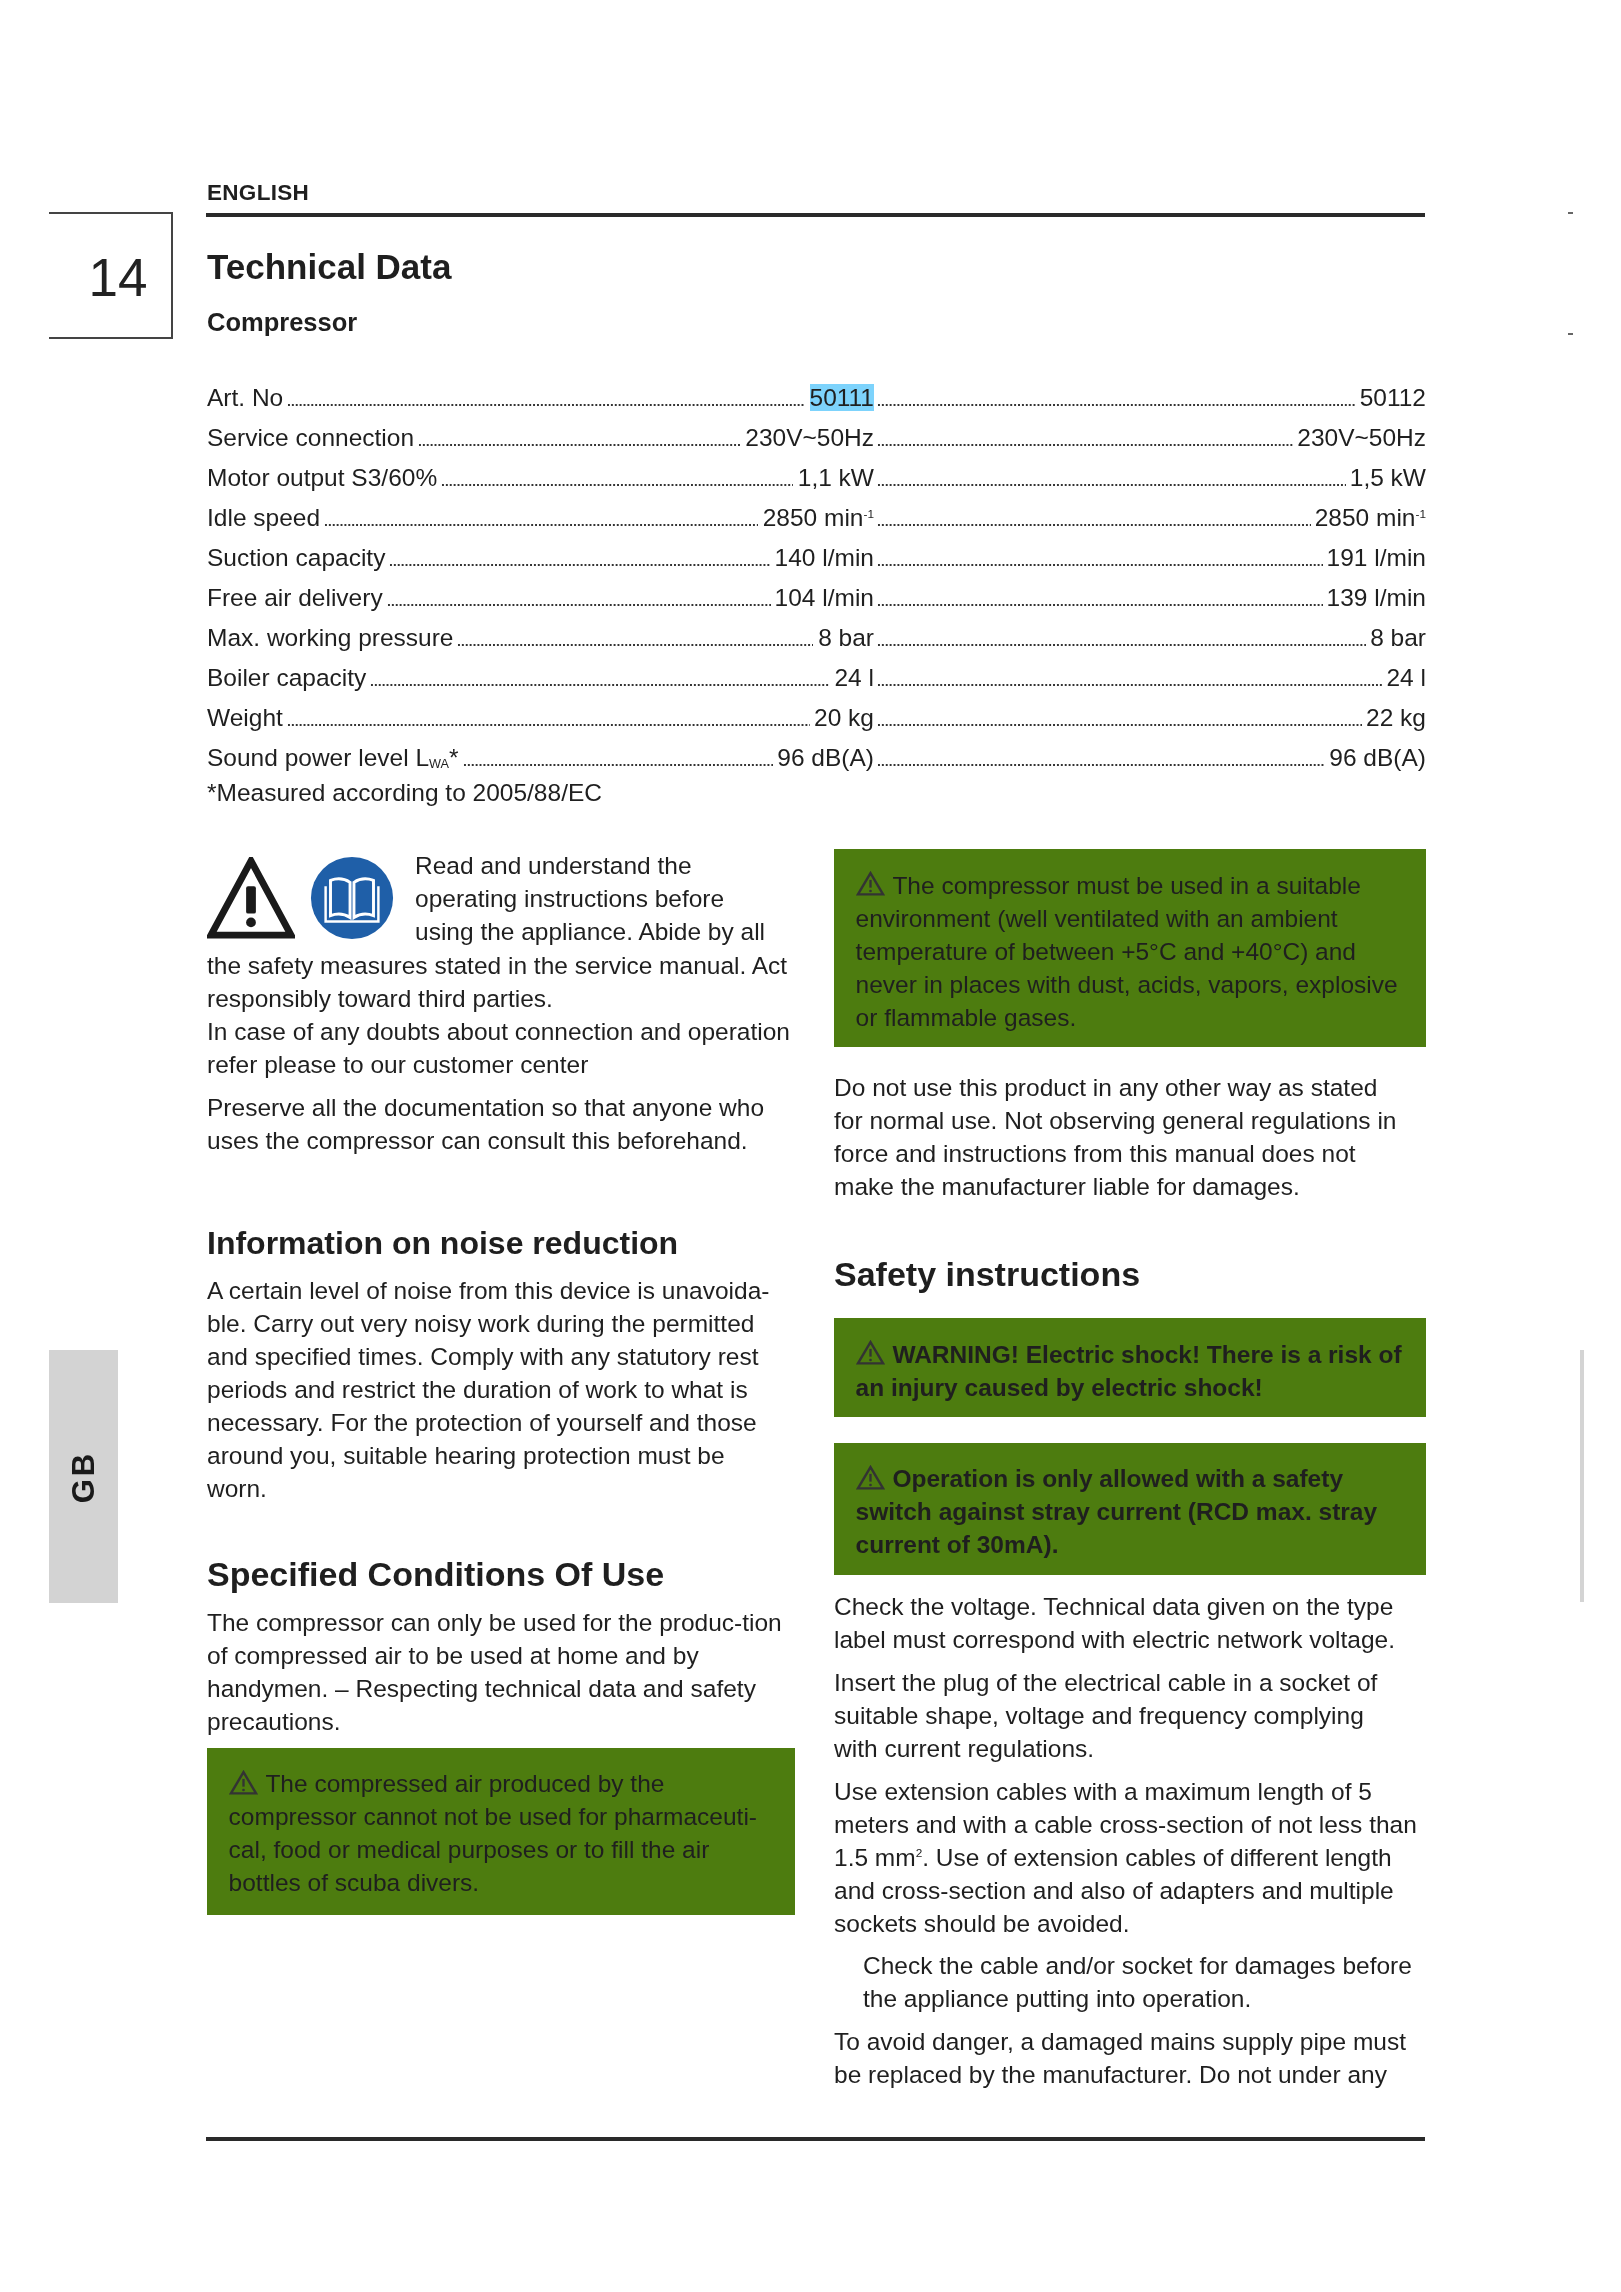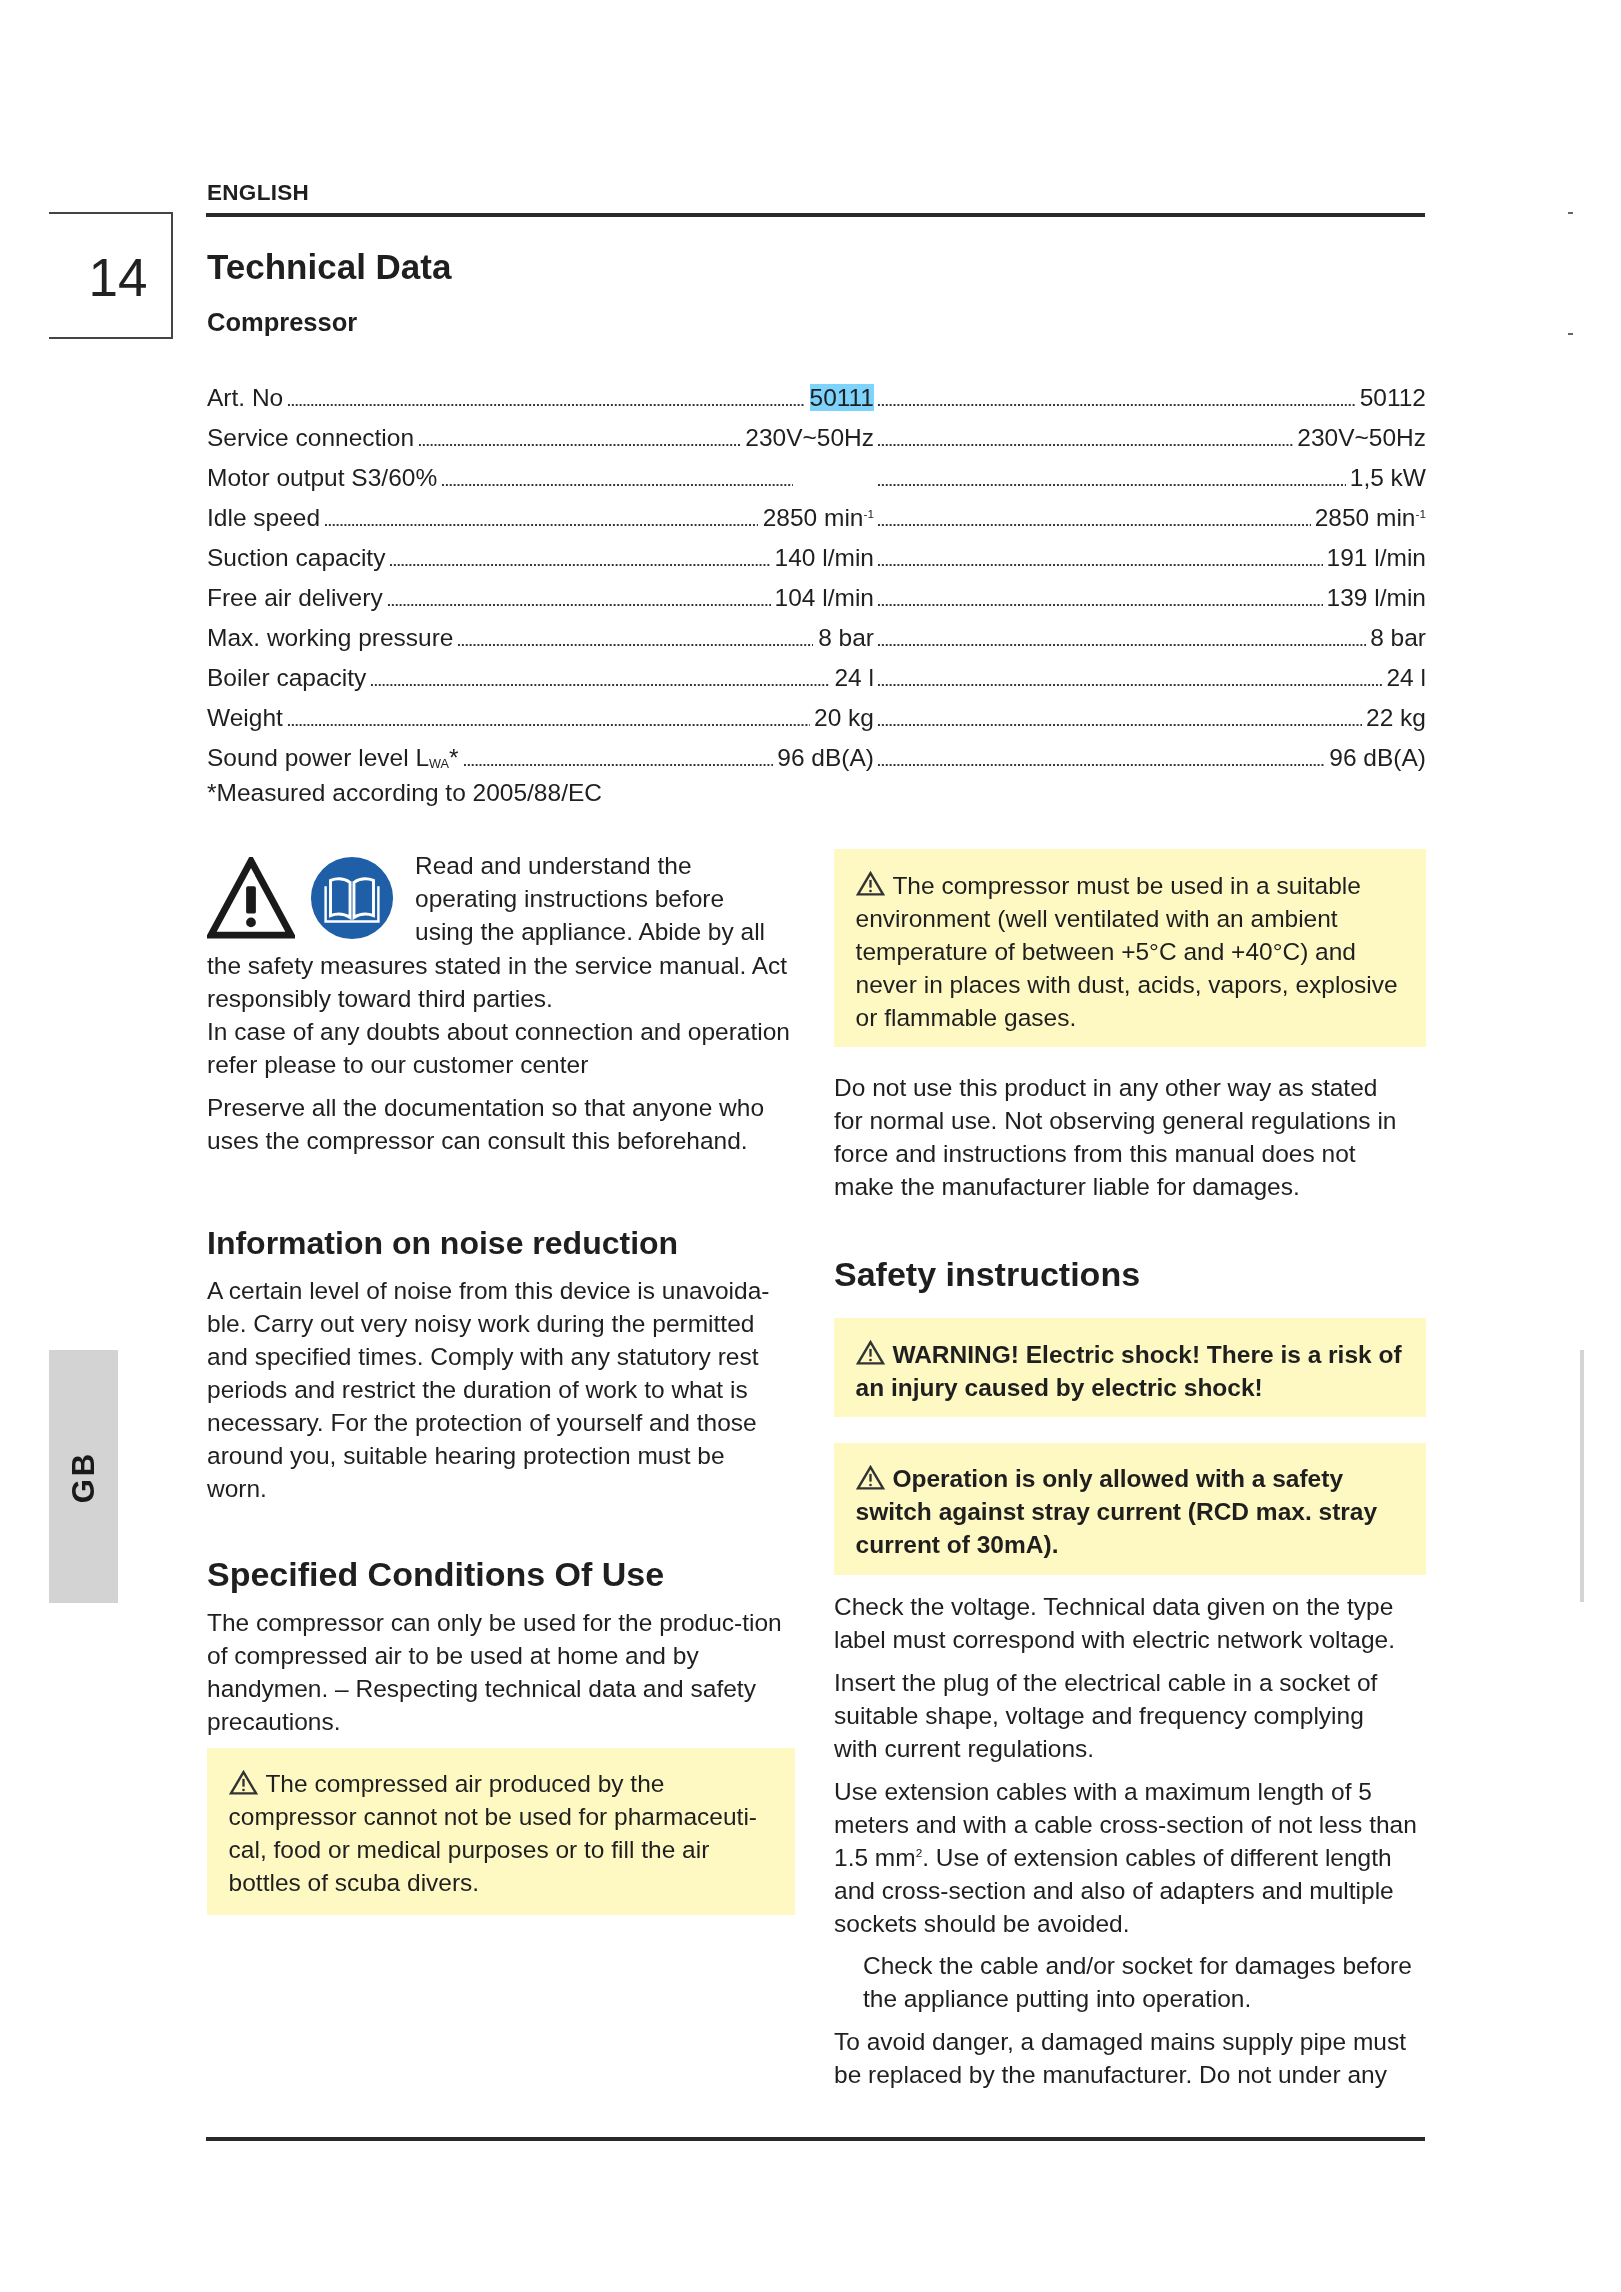--- a/index.html
+++ b/index.html
@@ -35,21 +35,21 @@
   sup { font-size:11.8px; vertical-align:top; position:relative; top:-3.9px; }
   sub { font-size:12.7px; vertical-align:bottom; position:relative; top:5.9px; }
   .footnote { position:absolute; left:207px; top:779px; font-size:24.5px; }
 
   .col-left { position:absolute; left:207px; width:588px; }
   .col-right { position:absolute; left:834px; width:592px; }
   .para { font-size:24.5px; line-height:33px; margin:0; }
   .hdr { font-size:32px; font-weight:bold; margin:0; }
 
   .icons { position:absolute; left:207px; top:855px; width:196px; height:88px; }
-  .box { background:#fef9c3; padding:17.6px 21.6px 17.6px 21.6px; font-size:24.5px; line-height:33px; }
+  .box { background:#4d7c0f; padding:17.6px 21.6px 17.6px 21.6px; font-size:24.5px; line-height:33px; }
   .box.bold { font-weight:bold; }
   .warn-inline { display:inline-block; width:29px; height:25.5px; vertical-align:-2.9px; margin-right:7.8px; }
 </style>
 </head>
 <body>
 
 <div class="lang">ENGLISH</div>
 <div class="top-rule"></div>
 
 <div class="pagebox">
@@ -77,20 +77,21 @@
     </div>
     <div class="spec-row">
       <span class="label">Service connection</span>
       <span class="v1"><span style="background: rgb(255, 255, 255);">230V~50Hz</span></span>
       <span class="v2"><span>230V~50Hz</span></span>
       <div class="dotfill" style="left: 211px; width: 323px;"></div>
       <div class="dotfill" style="left: 670px; width: 416px;"></div>
     </div>
     <div class="spec-row">
       <span class="label">Motor output  S3/60%</span>
+      <span class="v1"><span style="background: rgb(255, 255, 255);">1,1 kW</span></span>
       <span class="v2"><span>1,5 kW</span></span>
       <div class="dotfill" style="left: 234px; width: 352px;"></div>
       <div class="dotfill" style="left: 670px; width: 469px;"></div>
     </div>
     <div class="spec-row">
       <span class="label">Idle speed</span>
       <span class="v1"><span style="background: rgb(255, 255, 255);">2850 min</span><sup style="background: rgb(255, 255, 255);">-1</sup></span>
       <span class="v2"><span>2850 min</span><sup>-1</sup></span>
       <div class="dotfill" style="left: 117px; width: 434px;"></div>
       <div class="dotfill" style="left: 670px; width: 434px;"></div>

